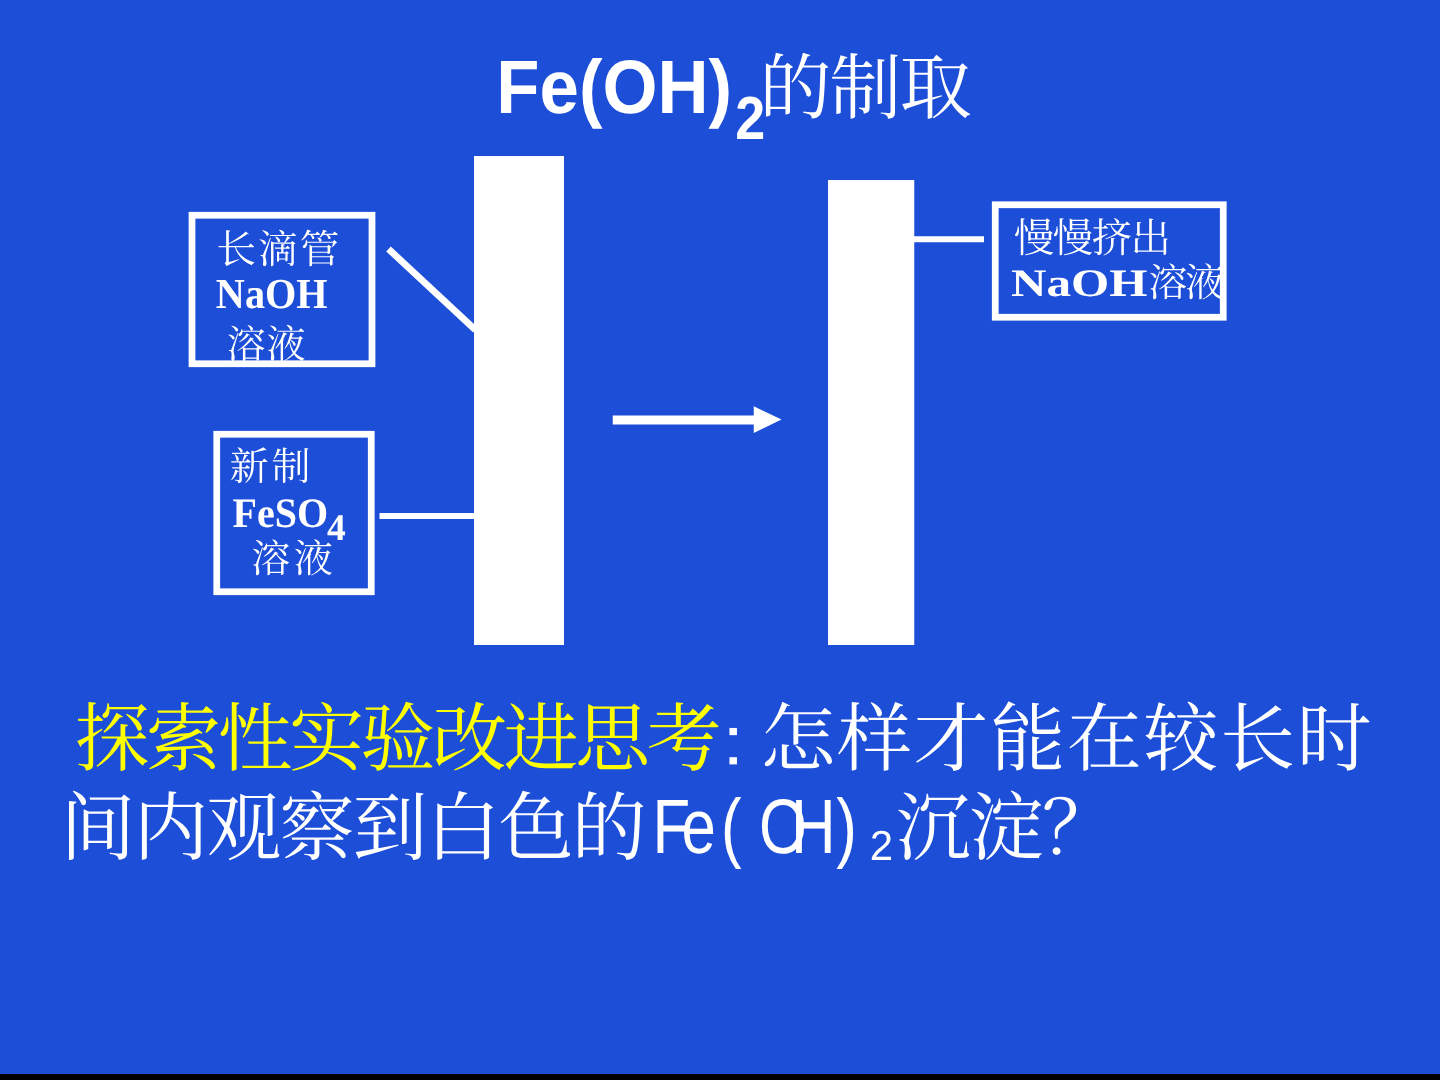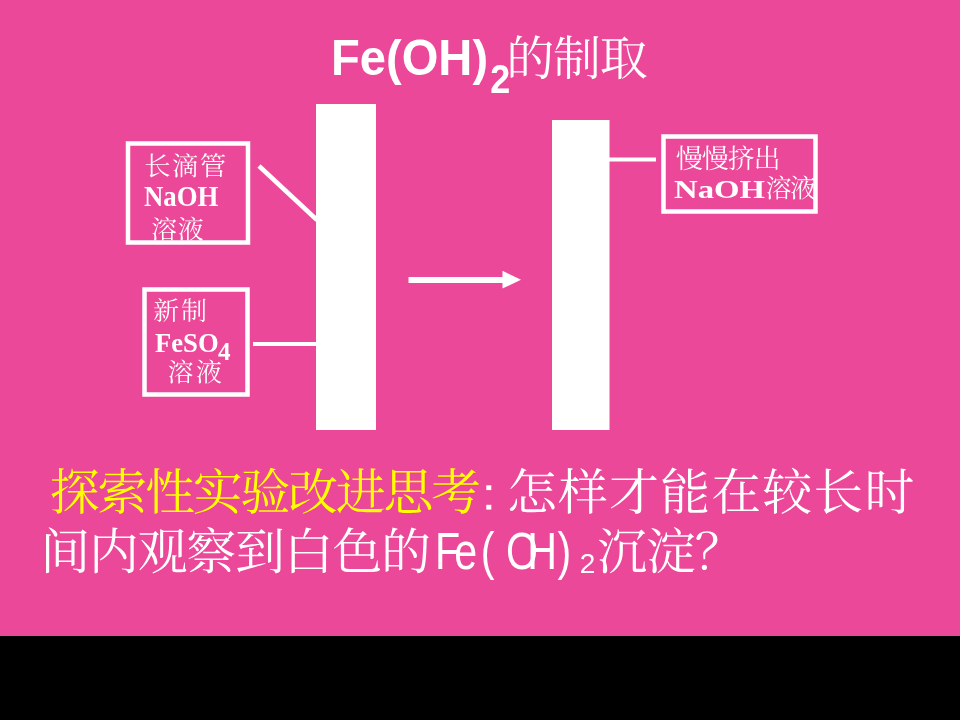--- a/index.html
+++ b/index.html
@@ -1,15 +1,15 @@
 <!DOCTYPE html>
 <html><head><meta charset="utf-8">
 <style>
 html,body{margin:0;padding:0;background:#000;}
-#slide{position:relative;width:960px;height:636px;background:#ec4899;overflow:hidden;text-align:center;-webkit-font-smoothing:antialiased;}
+#slide{position:relative;width:960px;height:716px;background:#1d4ed8;overflow:hidden;text-align:center;-webkit-font-smoothing:antialiased;}
 text{-webkit-font-smoothing:antialiased;}
 </style></head>
 <body>
 <div id="slide">
 <svg width="960" height="720" viewBox="0 0 960 720" style="position:absolute;left:0;top:0">
 <defs>
 <path id="u7684" d="M545 455 534 448C584 395 644 308 655 240C728 184 786 347 545 455ZM333 813 228 837C219 784 202 712 190 661H157L90 693V-47H101C129 -47 152 -32 152 -24V58H361V-18H370C393 -18 423 -1 424 6V619C444 623 461 631 467 639L388 701L351 661H224C247 701 276 753 296 792C316 792 329 799 333 813ZM361 631V381H152V631ZM152 352H361V87H152ZM706 807 603 837C570 683 507 530 443 431L457 421C512 476 561 549 603 632H847C840 290 825 62 788 25C777 14 769 11 749 11C726 11 654 18 608 23L607 5C648 -2 691 -14 706 -25C721 -36 726 -55 726 -76C774 -76 814 -62 841 -28C889 30 906 253 913 623C936 625 948 630 956 639L877 706L836 661H617C636 701 653 744 668 787C690 786 702 796 706 807Z"></path>
 <path id="u5236" d="M669 752V125H681C703 125 730 138 730 148V715C754 718 763 728 766 742ZM848 819V23C848 8 843 2 826 2C807 2 712 9 712 9V-7C754 -12 778 -20 791 -30C805 -42 810 -58 812 -78C900 -69 910 -36 910 17V781C934 784 944 794 947 808ZM95 356V-13H104C130 -13 156 2 156 8V326H293V-77H305C329 -77 356 -62 356 -52V326H494V90C494 78 491 73 479 73C465 73 411 78 411 78V62C438 57 453 50 462 41C471 30 475 11 476 -8C548 1 557 31 557 83V314C577 317 594 326 600 333L517 394L484 356H356V476H603C617 476 627 481 629 492C597 522 545 563 545 563L499 505H356V640H569C583 640 594 645 596 656C564 686 512 727 512 727L467 669H356V795C381 799 389 809 391 823L293 834V669H172C188 697 202 726 214 757C235 756 246 764 250 776L153 805C131 706 94 606 54 541L69 531C100 560 130 598 156 640H293V505H32L40 476H293V356H162L95 386Z"></path>
 <path id="u53D6" d="M687 193C629 96 555 10 461 -58L474 -71C575 -13 654 60 716 141C770 55 836 -17 915 -71C922 -45 946 -28 975 -25L978 -14C889 36 813 105 751 191C834 319 880 465 909 611C932 614 941 616 949 625L875 694L833 651H481L490 622H558C580 457 623 312 687 193ZM715 244C651 350 606 477 583 622H838C816 491 776 361 715 244ZM511 812 465 753H43L51 724H143V146C99 136 62 129 36 125L78 41C88 44 96 53 101 65C212 100 308 132 391 161V-79H401C434 -79 455 -62 455 -55V184L590 233L586 249L455 218V724H571C585 724 595 729 598 740C564 771 511 812 511 812ZM391 202 207 160V338H391ZM391 367H207V532H391ZM391 562H207V724H391Z"></path>
 <path id="u957F" d="M356 815 248 830V428H54L63 398H248V54C248 32 243 26 208 6L261 -82C267 -79 274 -72 280 -62C404 -1 513 58 576 92L571 106C477 75 384 45 315 25V398H469C539 176 689 30 894 -52C904 -20 928 -1 958 2L960 13C750 74 571 204 492 398H923C937 398 947 403 950 414C915 447 859 490 859 490L810 428H315V479C491 546 675 649 781 731C801 722 811 724 819 733L739 796C646 704 473 585 315 502V793C344 796 354 804 356 815Z"></path>

